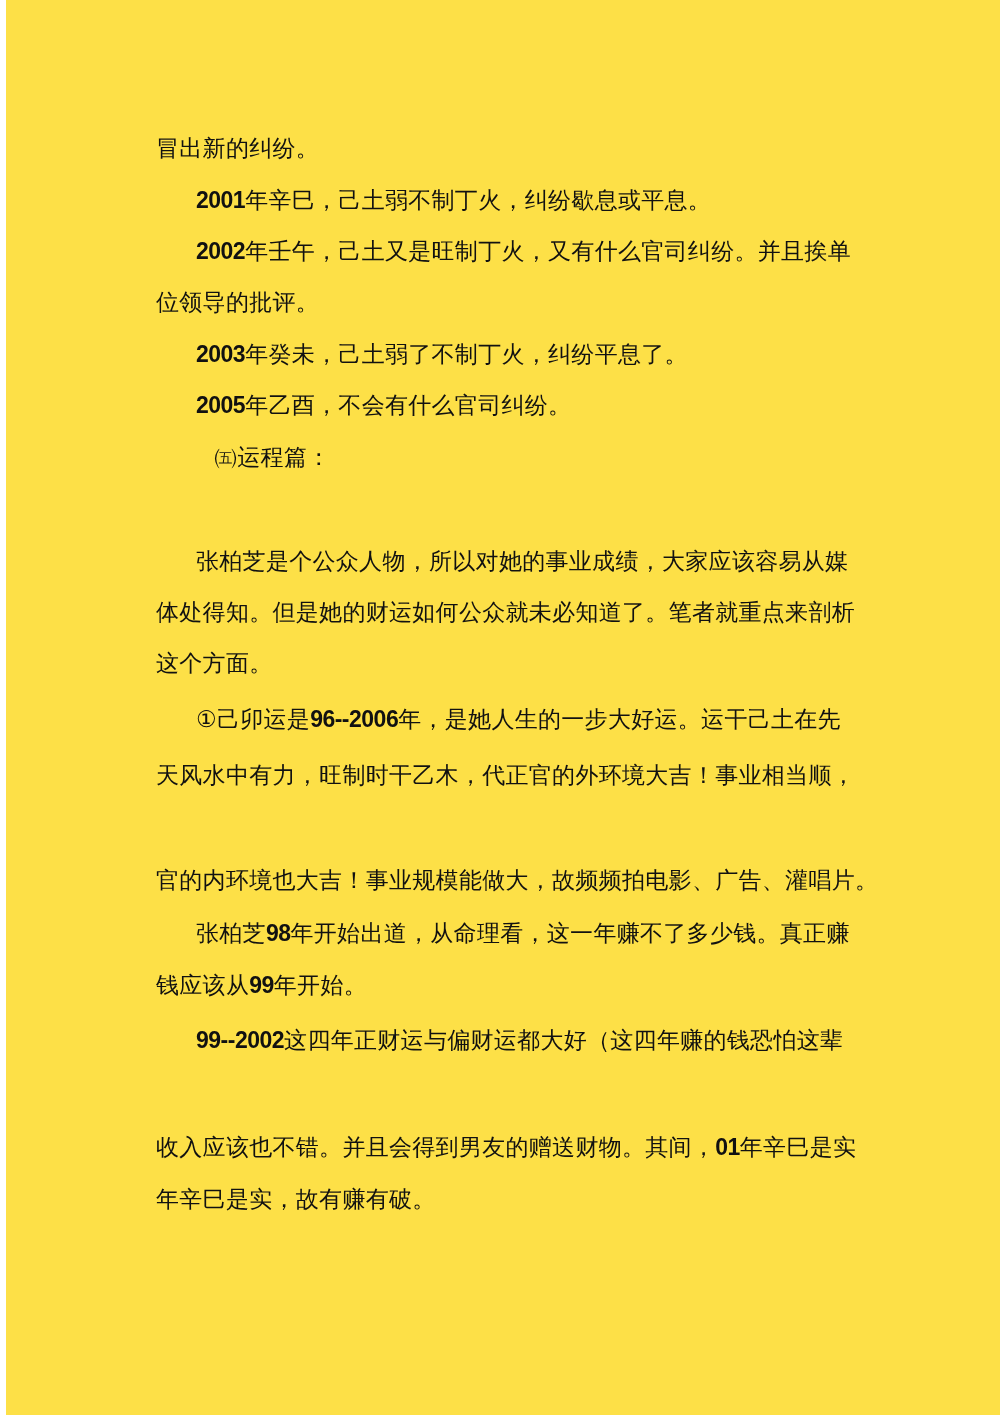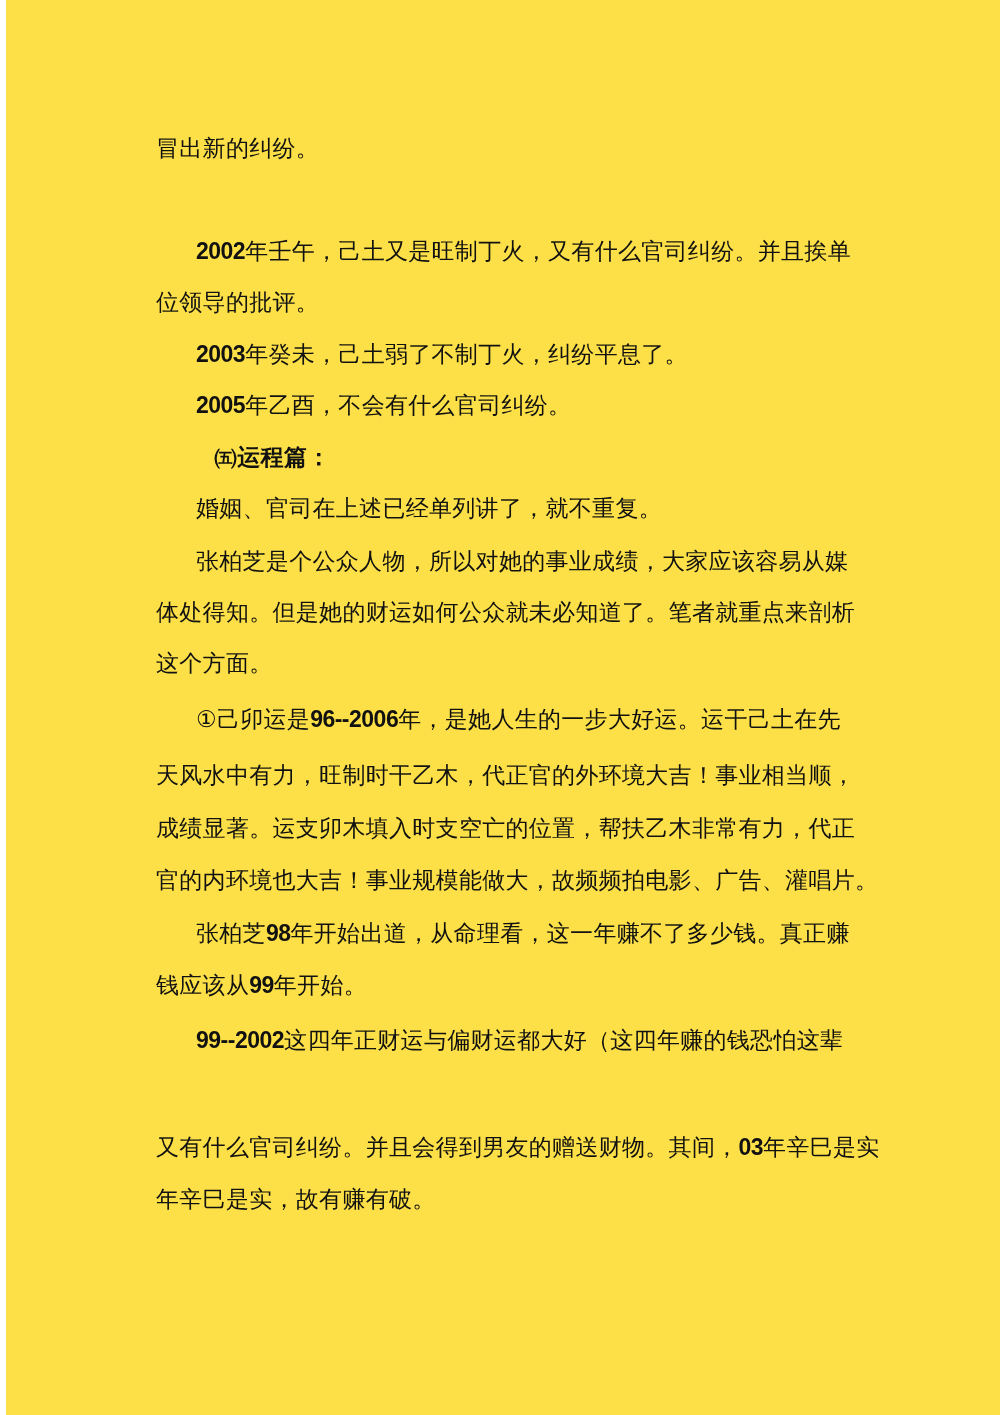--- a/index.html
+++ b/index.html
@@ -11,32 +11,35 @@
       width: 705px;
       height: 34px;
       line-height: 34px;
       font-family: "DejaVu Sans", "Liberation Sans", sans-serif;
       font-size: 23px;
       color: #111111;
       white-space: nowrap;
       letter-spacing: 0.3px;
     }
     .line.indent { left: 190px; width: 665px; }
-    .line.indent2 { left: 198px; width: 657px; font-weight: bold; }
+    .line.indent2 { left: 198px; width: 657px; }
     .b { font-weight: bold; font-family: "Liberation Sans", sans-serif; letter-spacing: -0.5px; }
   </style>
 </head>
 <body>
 
 <div class="page">
 
   <div class="line" style="top:131px">
     <span>冒出新的纠纷。</span>
   </div>
 
+  <div class="line indent" style="top:183px">
+    <span class="b">2001</span><span>年辛巳，己土弱不制丁火，纠纷歇息或平息。</span>
+  </div>
 
   <div class="line indent" style="top:234px">
     <span class="b">2002</span><span>年壬午，己土又是旺制丁火，又有什么官司纠纷。并且挨单</span>
   </div>
 
   <div class="line" style="top:285px">
     <span>位领导的批评。</span>
   </div>
 
   <div class="line indent" style="top:337px">
@@ -44,23 +47,20 @@
   </div>
 
   <div class="line indent" style="top:388px">
     <span class="b">2005</span><span>年乙酉，不会有什么官司纠纷。</span>
   </div>
 
   <div class="line indent2" style="top:440px; left:208px">
     <span>㈤运程篇：</span>
   </div>
 
-  <div class="line indent" style="top:491px">
-    <span>婚姻、官司在上述已经单列讲了，就不重复。</span>
-  </div>
 
   <div class="line indent" style="top:544px">
     <span>张柏芝是个公众人物，所以对她的事业成绩，大家应该容易从媒</span>
   </div>
 
   <div class="line" style="top:646px">
     <span>这个方面。</span>
   </div>
 
   <div class="line" style="top:595px">
@@ -68,43 +68,40 @@
   </div>
 
   <div class="line indent" style="top:702px">
     <span>①己卯运是</span><span class="b">96--2006</span><span>年，是她人生的一步大好运。运干己土在先</span>
   </div>
 
   <div class="line" style="top:758px">
     <span>天风水中有力，旺制时干乙木，代正官的外环境大吉！事业相当顺，</span>
   </div>
 
-  <div class="line" style="top:811px">
-    <span>成绩显著。运支卯木填入时支空亡的位置，帮扶乙木非常有力，代正</span>
-  </div>
 
   <div class="line" style="top:863px">
     <span>官的内环境也大吉！事业规模能做大，故频频拍电影、广告、灌唱片。</span>
   </div>
 
   <div class="line indent" style="top:916px">
     <span>张柏芝</span><span class="b">98</span><span>年开始出道，从命理看，这一年赚不了多少钱。真正赚</span>
   </div>
 
   <div class="line" style="top:968px">
     <span>钱应该从</span><span class="b">99</span><span>年开始。</span>
   </div>
 
   <div class="line indent" style="top:1023px">
     <span class="b">99--2002</span><span>这四年正财运与偏财运都大好（这四年赚的钱恐怕这辈</span>
   </div>
 
 
   <div class="line" style="top:1130px">
-    <span>又有什么官司纠纷。并且会得到男友的赠送财物。其间，</span><span class="b">03</span><span>年辛巳是实</span>
+    <span>收入应该也不错。并且会得到男友的赠送财物。其间，</span><span class="b">01</span><span>年辛巳是实</span>
   </div>
 
   <div class="line" style="top:1182px">
     <span>年辛巳是实，故有赚有破。</span>
   </div>
 
 
 </div>
 
 </body></html>

